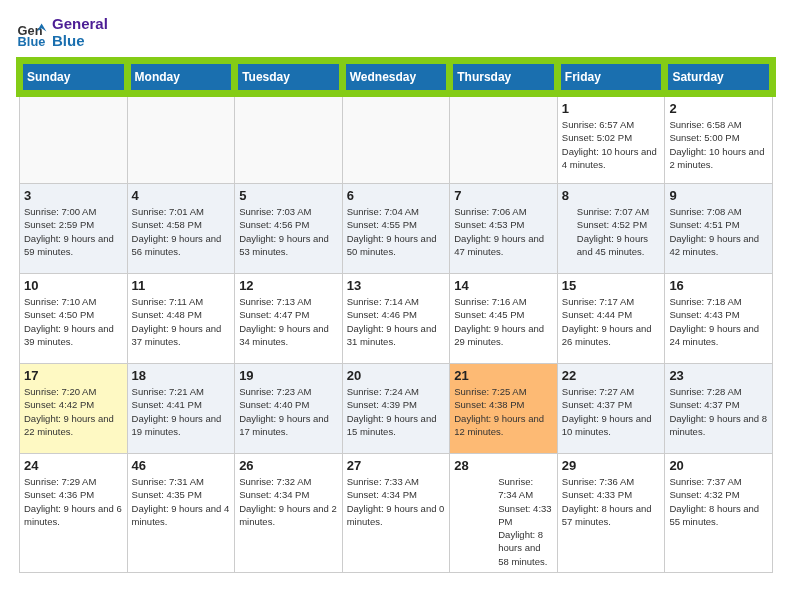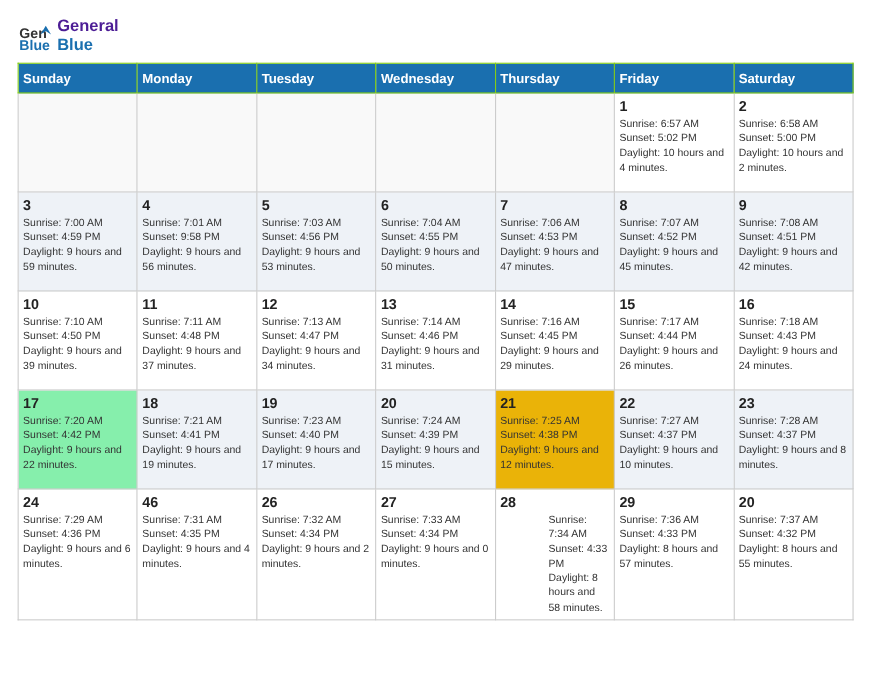--- a/index.html
+++ b/index.html
@@ -42,21 +42,21 @@
       border-collapse: collapse;
       table-layout: fixed;
     }
     .calendar th {
       background: #1a6faf;
       color: #fff;
       font-size: 12px;
       font-weight: bold;
       padding: 6px 4px;
       text-align: left;
-      border: 1px solid #84cc16;
+      border: 7px solid #84cc16;
     }
     .calendar td {
       vertical-align: top;
       border: 1px solid #ccc;
       padding: 4px;
       font-size: 10px;
       color: #333;
       height: 90px;
       background: #fff;
     }
@@ -128,27 +128,27 @@
           <div class="day-num">2</div>
           <div class="day-info" style="white-space: pre-line;">Sunrise: 6:58 AM
 Sunset: 5:00 PM
 Daylight: 10 hours and 2 minutes.</div>
         </td>
       </tr>
       <tr>
         <td style="background: rgb(238, 242, 247);">
           <div class="day-num">3</div>
           <div class="day-info" style="white-space: pre-line;">Sunrise: 7:00 AM
-Sunset: 4:59 PM
+Sunset: 2:59 PM
 Daylight: 9 hours and 59 minutes.</div>
         </td>
         <td style="background: rgb(238, 242, 247);">
           <div class="day-num">4</div>
           <div class="day-info" style="white-space: pre-line;">Sunrise: 7:01 AM
-Sunset: 9:58 PM
+Sunset: 4:58 PM
 Daylight: 9 hours and 56 minutes.</div>
         </td>
         <td style="background: rgb(238, 242, 247);">
           <div class="day-num">5</div>
           <div class="day-info" style="white-space: pre-line;">Sunrise: 7:03 AM
 Sunset: 4:56 PM
 Daylight: 9 hours and 53 minutes.</div>
         </td>
         <td style="background: rgb(238, 242, 247);">
           <div class="day-num">6</div>
@@ -157,21 +157,21 @@
 Daylight: 9 hours and 50 minutes.</div>
         </td>
         <td style="background: rgb(238, 242, 247);">
           <div class="day-num">7</div>
           <div class="day-info" style="white-space: pre-line;">Sunrise: 7:06 AM
 Sunset: 4:53 PM
 Daylight: 9 hours and 47 minutes.</div>
         </td>
         <td style="background: rgb(238, 242, 247);">
           <div class="day-num">8</div>
-          <div class="day-info" style="white-space: pre-line;">Sunrise: 7:07 AM
+          <div class="day-info" style="white-space: pre-line; margin-left: 15px;">Sunrise: 7:07 AM
 Sunset: 4:52 PM
 Daylight: 9 hours and 45 minutes.</div>
         </td>
         <td style="background: rgb(238, 242, 247);">
           <div class="day-num">9</div>
           <div class="day-info" style="white-space: pre-line;">Sunrise: 7:08 AM
 Sunset: 4:51 PM
 Daylight: 9 hours and 42 minutes.</div>
         </td>
       </tr>
@@ -213,21 +213,21 @@
 Daylight: 9 hours and 26 minutes.</div>
         </td>
         <td style="background: rgb(255, 255, 255);">
           <div class="day-num">16</div>
           <div class="day-info" style="white-space: pre-line;">Sunrise: 7:18 AM
 Sunset: 4:43 PM
 Daylight: 9 hours and 24 minutes.</div>
         </td>
       </tr>
       <tr>
-        <td style="background: #86efac;">
+        <td style="background: #fef9c3;">
           <div class="day-num">17</div>
           <div class="day-info" style="white-space: pre-line;">Sunrise: 7:20 AM
 Sunset: 4:42 PM
 Daylight: 9 hours and 22 minutes.</div>
         </td>
         <td style="background: rgb(238, 242, 247);">
           <div class="day-num">18</div>
           <div class="day-info" style="white-space: pre-line;">Sunrise: 7:21 AM
 Sunset: 4:41 PM
 Daylight: 9 hours and 19 minutes.</div>
@@ -237,21 +237,21 @@
           <div class="day-info" style="white-space: pre-line;">Sunrise: 7:23 AM
 Sunset: 4:40 PM
 Daylight: 9 hours and 17 minutes.</div>
         </td>
         <td style="background: rgb(238, 242, 247);">
           <div class="day-num">20</div>
           <div class="day-info" style="white-space: pre-line;">Sunrise: 7:24 AM
 Sunset: 4:39 PM
 Daylight: 9 hours and 15 minutes.</div>
         </td>
-        <td style="background: #eab308;">
+        <td style="background: #fdba74;">
           <div class="day-num">21</div>
           <div class="day-info" style="white-space: pre-line;">Sunrise: 7:25 AM
 Sunset: 4:38 PM
 Daylight: 9 hours and 12 minutes.</div>
         </td>
         <td style="background: rgb(238, 242, 247);">
           <div class="day-num">22</div>
           <div class="day-info" style="white-space: pre-line;">Sunrise: 7:27 AM
 Sunset: 4:37 PM
 Daylight: 9 hours and 10 minutes.</div>

